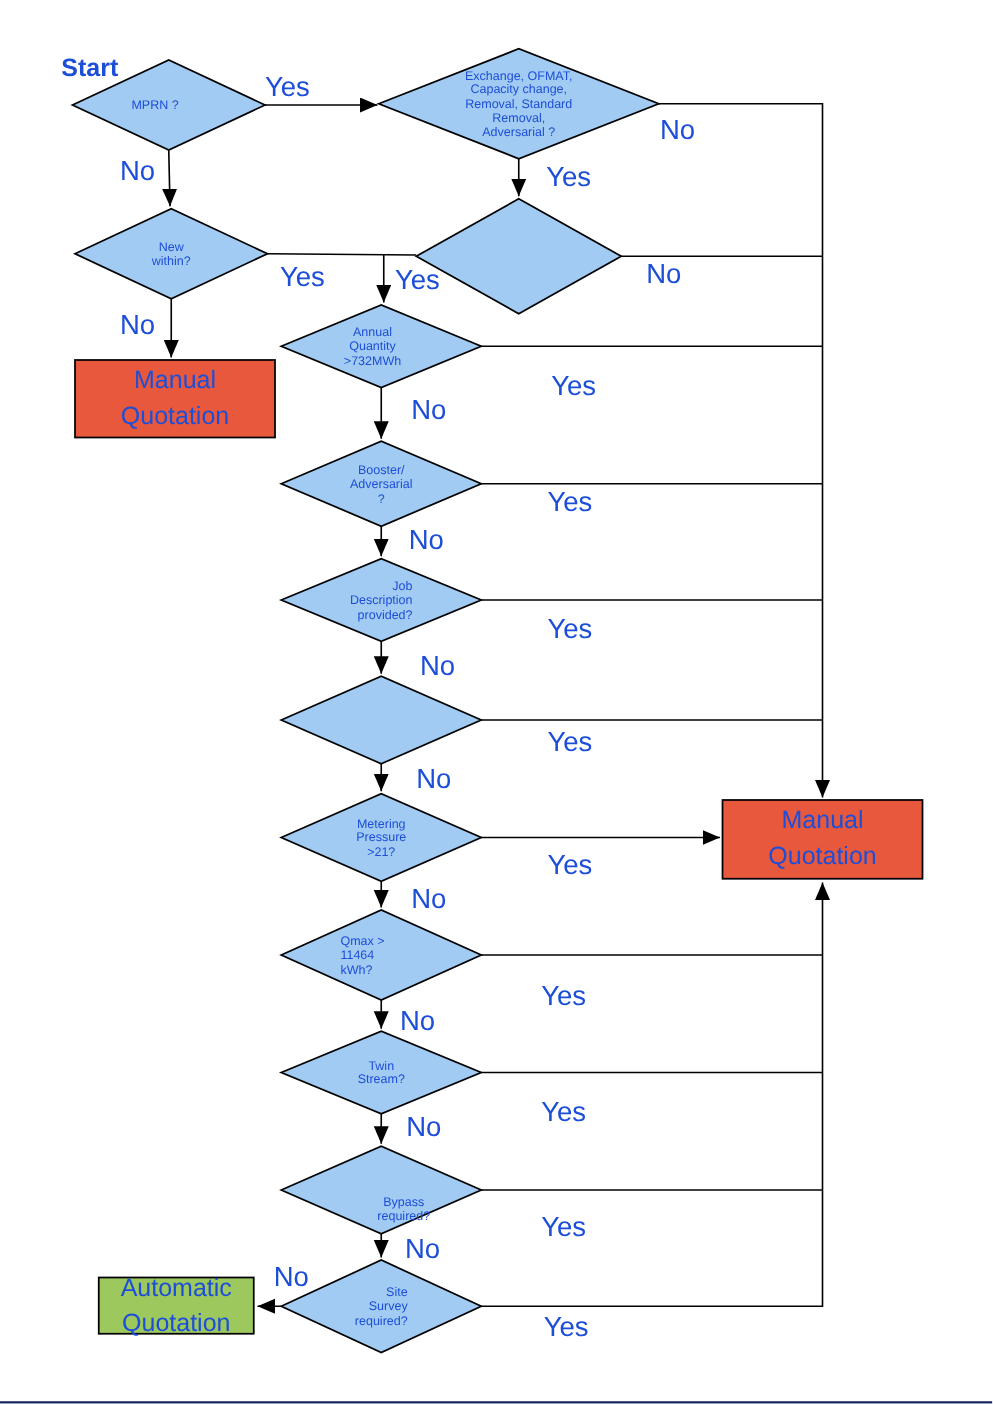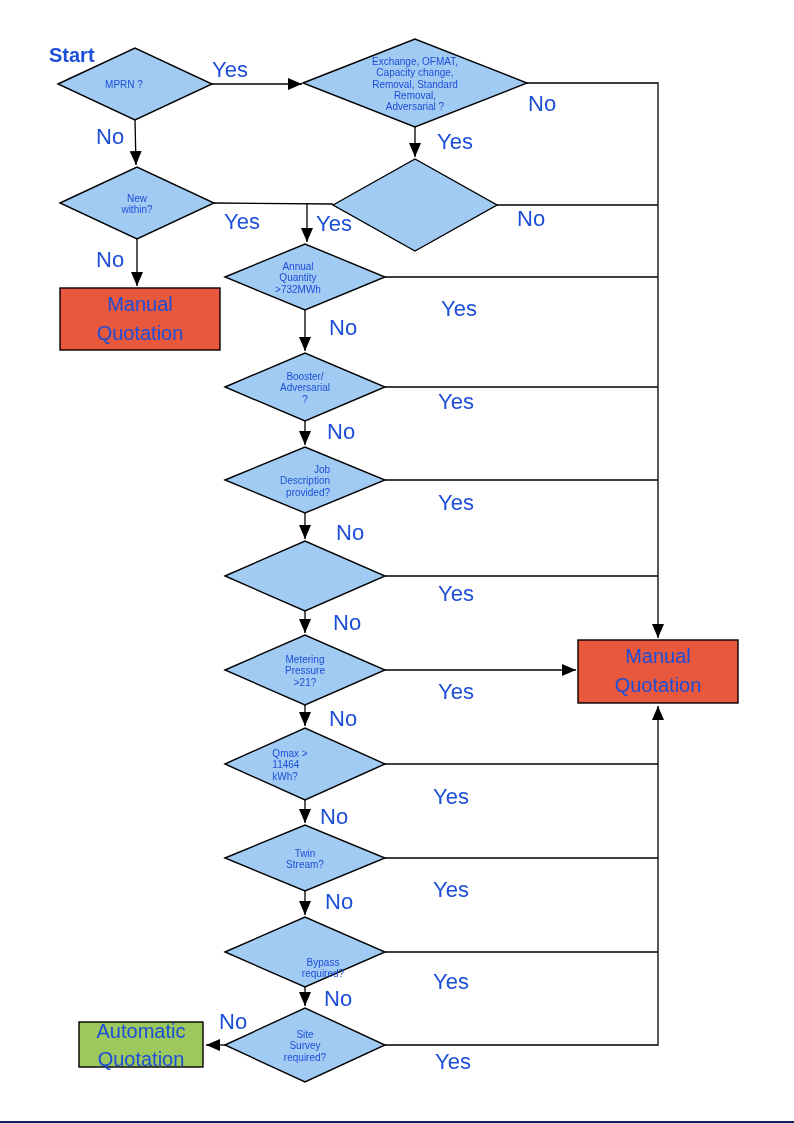--- a/index.html
+++ b/index.html
@@ -29,21 +29,21 @@
   #lbl-new-install{left:137px;top:204px;}
   #lbl-existing{left:415px;top:206px;}
   #lbl-annual{left:298px;top:278px;}
   #lbl-booster{left:305px;top:388px;}
   #lbl-job{left:305px;top:481px;text-align:right;}
   #lbl-mp{left:305px;top:576px;}
   #lbl-metering{left:305px;top:671px;}
   #lbl-qmax{left:290px;top:765px;}
   #lbl-twin{left:305px;top:859px;}
   #lbl-bypass{left:323px;top:952px;margin-top:16px;}
-  #lbl-site{left:305px;top:1046px;}
+  #lbl-site{left:305px;top:1046px;text-align:right;}
   #lbl-manual-left{left:140px;top:319px;}
   #lbl-manual-right{left:658px;top:671px;}
   #lbl-automatic{left:141px;top:1045px;font-size:20px;line-height:1.4;}
 
   
   #yl-mprn{left:212px;top:59px;}
   #nl-mprn{left:96px;top:126px;}
   #nl-exchange{left:528px;top:93px;}
   #yl-exchange{left:437px;top:131px;}
   #yl-new-install{left:224px;top:211px;}

